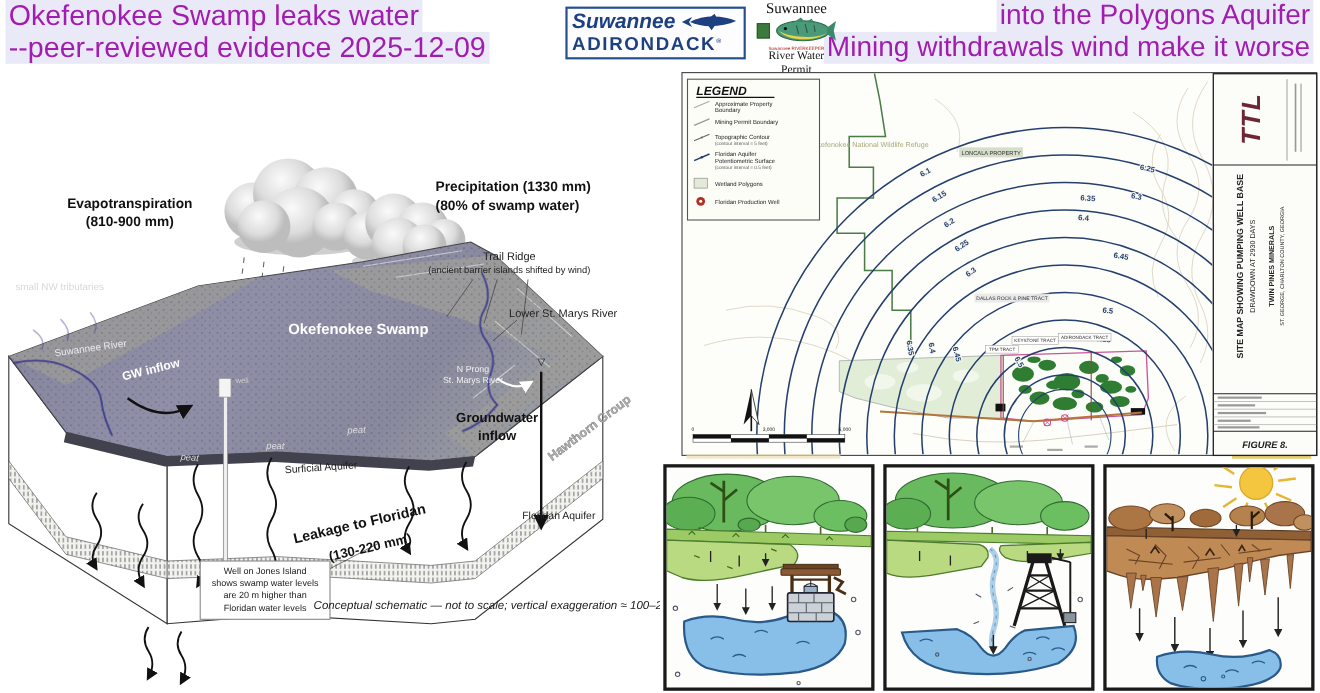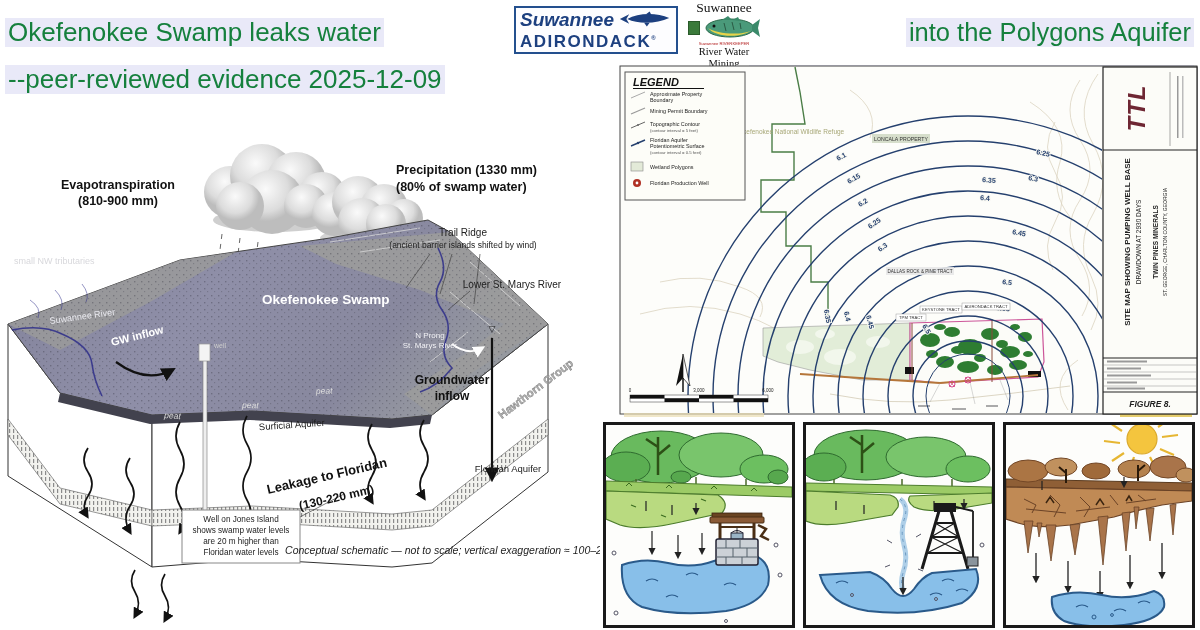--- a/index.html
+++ b/index.html
@@ -1,20 +1,20 @@
 <!DOCTYPE html>
 <html><head>
 <meta charset="utf-8">
 <style>
   html,body{margin:0;padding:0;background:#ffffff;}
   #canvas{position:relative;width:1200px;height:630px;background:#ffffff;overflow:hidden;
           font-family:"Liberation Sans",sans-serif;}
   
   #header{position:absolute;left:0;top:0;width:1200px;height:62px;background:#ffffff;}
-  .hl{display:inline-block;background:#e9e9f8;padding:0 3px;color:#15803d;margin-top:18px;}
+  .hl{display:inline-block;background:#e9e9f8;padding:0 3px;color:#a21caf;}
   #head-left{position:absolute;left:5px;top:0;font-size:26px;line-height:29px;white-space:nowrap;}
   #head-right{position:absolute;right:6px;top:0;font-size:25.5px;line-height:29px;text-align:right;white-space:nowrap;}
   
   #logo-wwals{position:absolute;left:432px;top:2px;width:78px;height:57px;font-family:"Liberation Sans",sans-serif;}
   #logo-wwals .gbar{height:8px;background:#2e8b2e;color:#ffe96a;font-size:4px;text-align:center;line-height:8px;overflow:hidden;}
   #logo-wwals .scene{height:34px;background:linear-gradient(#b8dcec 0%,#7fb98a 35%,#3f7f4f 60%,#2b5f9e 100%);position:relative;}
   #logo-wwals .scene .nm{position:absolute;left:0;right:0;top:14px;text-align:center;color:#ffe14a;font-weight:bold;font-size:13px;
       text-shadow:-1px 0 #111,1px 0 #111,0 -1px #111,0 1px #111;letter-spacing:1px;}
   #logo-wwals .rbar{height:8px;background:#b32020;color:#fff;font-size:4.2px;text-align:center;line-height:8px;overflow:hidden;}
   #logo-wwals .wbar{height:7px;background:#f4f4f4;border-top:1px solid #ccc;}
@@ -75,21 +75,21 @@
         <svg width="58" height="26" viewBox="0 0 58 26">
           <ellipse cx="28" cy="13" rx="24" ry="9" fill="#4a9a7a" stroke="#2a6a4a"></ellipse>
           <path d="M6,13 C14,19 40,21 50,15 C40,23 14,23 6,13 Z" fill="#e8d44a"></path>
           <path d="M50,10 L58,4 L56,13 L58,22 L50,16 Z" fill="#3a8a6a"></path>
           <path d="M20,5 L26,1 L30,5 Z M30,5 L36,2 L38,6 Z" fill="#3a8a6a"></path>
           <circle cx="12" cy="11" r="1.5" fill="#111"></circle>
           <path d="M22,8 L24,16 M30,7 L32,15 M38,8 L39,14" stroke="#2a5a44" stroke-width="1" fill="none"></path>
         </svg>
       </div>
       <div class="sub">Suwannee RIVERKEEPER</div>
-      <div class="wt">River Water Mining</div>
+      <div class="wt">River Water Permit</div>
     </div>
   </div>
 
   <div id="diagram">
   <svg width="600" height="568" viewBox="0 0 600 568">
     <defs>
       <radialGradient id="cg" cx="40%" cy="30%">
             <stop offset="0%" stop-color="#fafafa"></stop>
             <stop offset="70%" stop-color="#dcdcdc"></stop>
             <stop offset="100%" stop-color="#bdbdbd"></stop>

